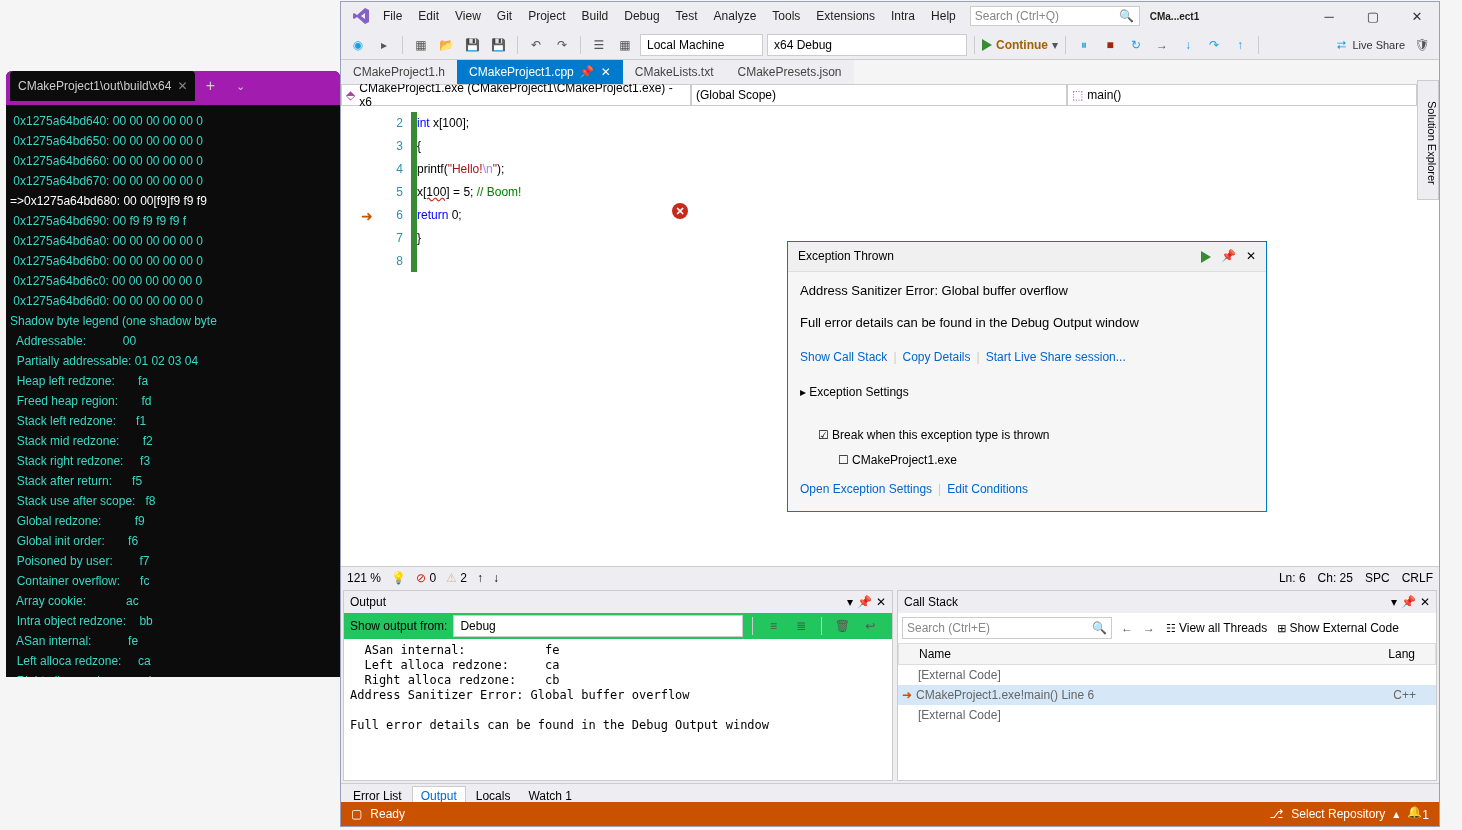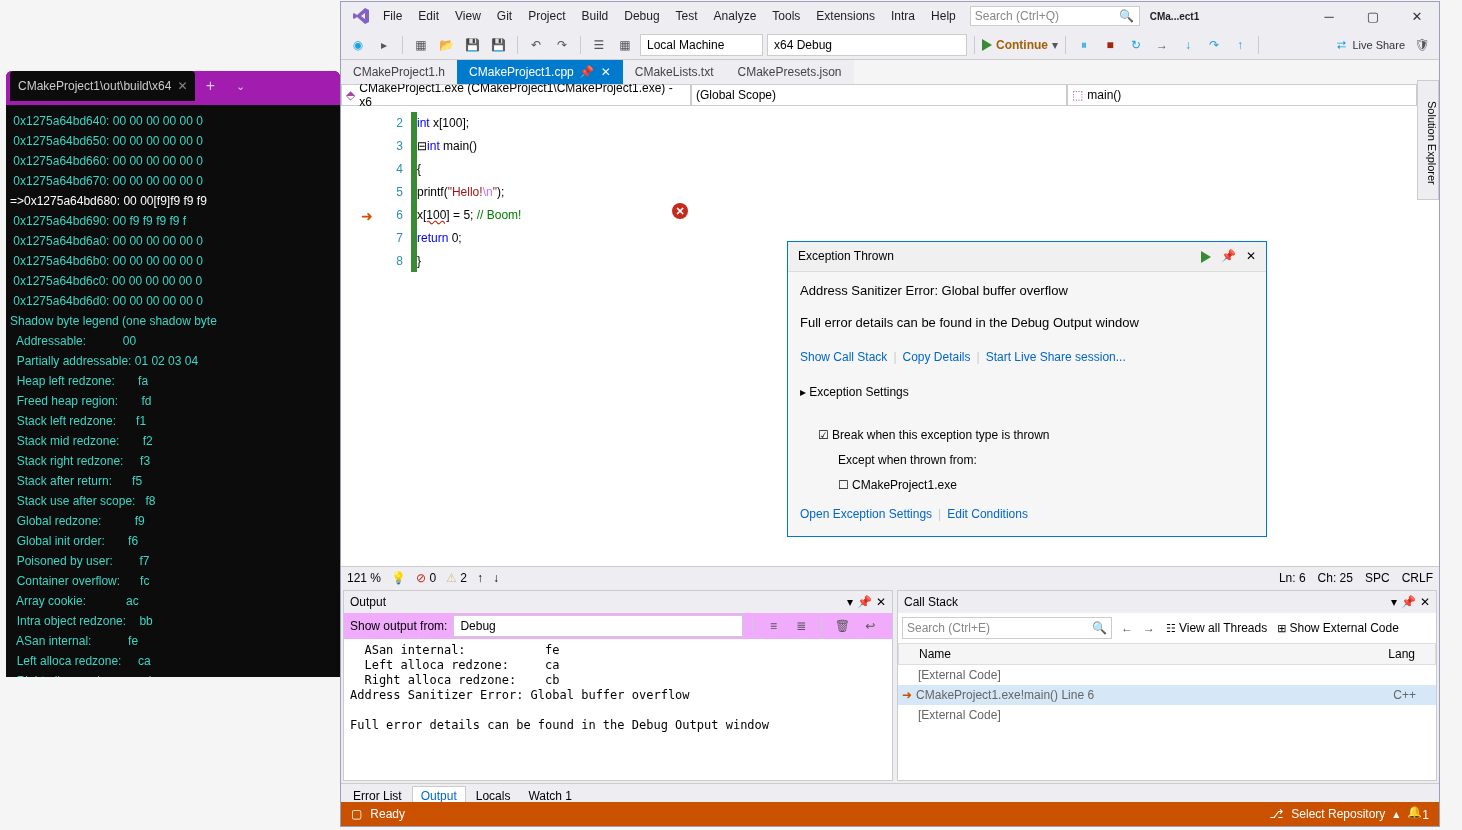--- a/index.html
+++ b/index.html
@@ -53,21 +53,21 @@
 .popup-links .sep{color:#ccc}
 .popup-settings{margin-top:12px;font-size:13px}
 .popup-settings .hdr{font-weight:400;margin-bottom:20px}
 .popup-settings .row{padding-left:18px;margin:2px 0}
 .editor-status{height:22px;background:#eeeef2;border-top:1px solid #ccc;display:flex;align-items:center;padding:0 6px;font-size:11px;gap:10px}
 .editor-status .right{margin-left:auto;display:flex;gap:12px}
 .bottom{display:flex;height:195px}
 .output-panel{flex:1;border:1px solid #ccc;background:#fff;margin:2px;display:flex;flex-direction:column}
 .panel-hdr{height:22px;background:#eeeef2;display:flex;align-items:center;padding:0 6px;font-size:12px}
 .panel-hdr .btns{margin-left:auto;display:flex;gap:4px}
-.output-toolbar{height:26px;display:flex;align-items:center;padding:0 6px;gap:6px;background:#f0abfc;font-size:11px}
+.output-toolbar{height:26px;display:flex;align-items:center;padding:0 6px;gap:6px;background:#22c55e;font-size:11px}
 .output-body{flex:1;font-family:Consolas,monospace;font-size:12px;padding:4px 6px;white-space:pre;overflow:hidden;line-height:15px}
 .callstack-panel{width:540px;border:1px solid #ccc;background:#fff;margin:2px;display:flex;flex-direction:column}
 .cs-search{margin:4px;height:22px;border:1px solid #ccc;display:flex;align-items:center;padding:0 4px;font-size:11px;color:#888;justify-content:space-between}
 .cs-table{flex:1;font-size:12px}
 .cs-th{height:22px;background:#f5f5f5;border:1px solid #ddd;display:flex;align-items:center;padding:0 20px}
 .cs-row{height:20px;display:flex;align-items:center;padding:0 20px;color:#666}
 .cs-row.active{background:#d6e7f7}
 .bottom-tabs{height:24px;background:#eeeef2;display:flex;align-items:center;padding:0 4px;gap:2px;font-size:12px;border-top:1px solid #ccc}
 .btab{padding:2px 8px}
 .btab.active{background:#fff;border:1px solid #ccc;border-bottom:none}
@@ -231,21 +231,20 @@
       <div>5</div>
       <div>6</div>
       <div>7</div>
       <div>8</div>
     </div>
     <div class="changebar"></div>
     <div class="code">
       <div class="cursor-line"></div>
       <div class="arrow-glyph">➜</div>
       <div>  <span class="kw">int</span><span> x[100];</span></div>
-      <div>⊟<span class="kw">int</span><span> main()</span></div>
       <div>  <span>{</span></div>
       <div>  <span>    printf(</span><span class="str">"Hello!</span><span class="esc">\n</span><span class="str">"</span><span>);</span></div>
       <div>  <span>    x</span><span class="squiggle">[100]</span><span> = 5; </span><span class="cmt">// Boom!</span></div>
       <div>  <span>    </span><span class="kw">return</span><span> 0;</span></div>
       <div>  <span>}</span></div>
       <div class="errglyph">✕</div>
 
       <div class="popup">
         <div class="popup-hdr">
           <span class="title">Exception Thrown</span>
@@ -261,21 +260,20 @@
           <div class="popup-links">
             <a>Show Call Stack</a>
             <span class="sep">|</span>
             <a>Copy Details</a>
             <span class="sep">|</span>
             <a>Start Live Share session...</a>
           </div>
           <div class="popup-settings">
             <div class="hdr">▸ <span>Exception Settings</span></div>
             <div class="row">☑ <span>Break when this exception type is thrown</span></div>
-            <div class="row" style="padding-left:38px">Except when thrown from:</div>
             <div class="row" style="padding-left:38px">☐ <span>CMakeProject1.exe</span></div>
             <div class="popup-links" style="margin-top:6px">
               <a>Open Exception Settings</a>
               <span class="sep">|</span>
               <a>Edit Conditions</a>
             </div>
           </div>
         </div>
       </div>
     </div>

